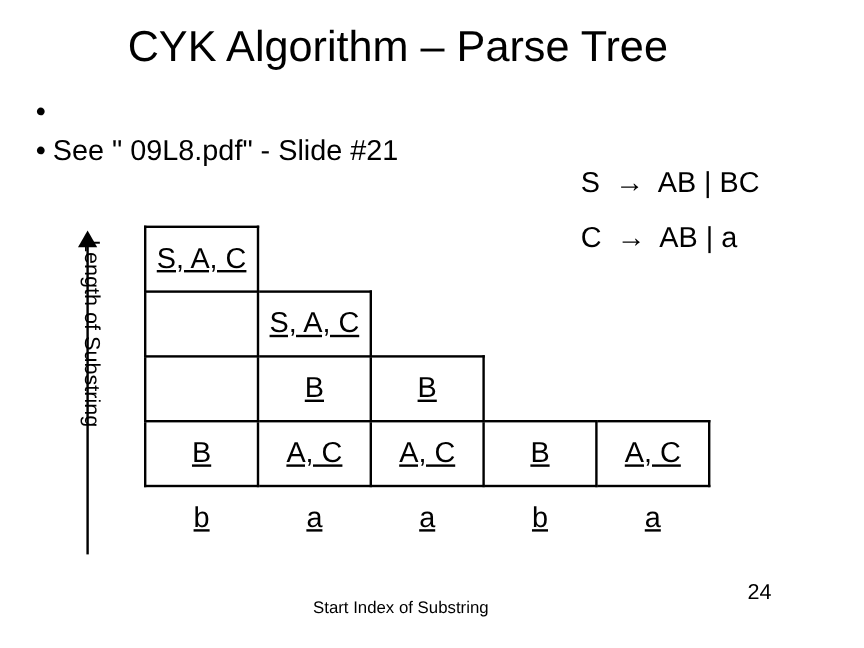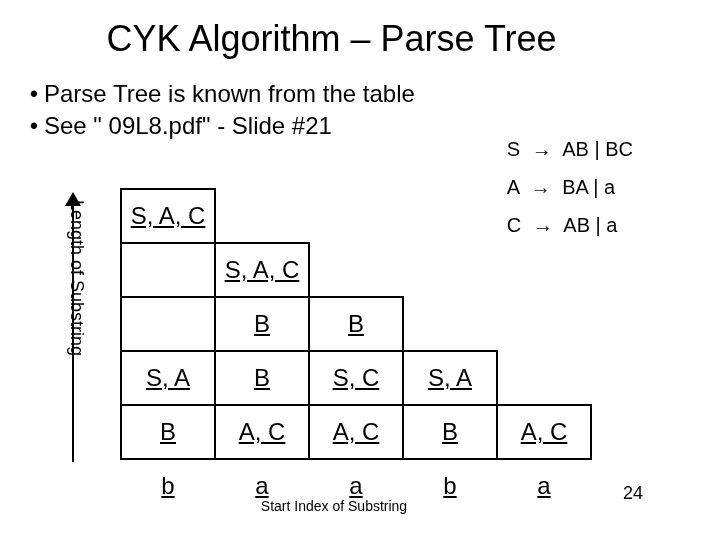--- a/index.html
+++ b/index.html
@@ -28,21 +28,21 @@
     font-size: 24px;
     margin: 18px 0 0 24px;
     line-height: 1.35;
   }
   .bullets .row { display:flex; align-items:flex-start; }
   .bullets .dot { width: 20px; text-align:center; }
   .grammar {
     position: absolute;
     right: 30px;
     top: 130px;
-    font-size: 20px;
+    font-size: 24px;
     line-height: 1.9;
   }
   .grammar .g-line span.arrow {
     display:inline-block;
     padding: 0 6px;
   }
   .table-wrap {
     position: absolute;
     left: 120px;
     top: 188px;
@@ -116,40 +116,34 @@
 </head>
 <body>
 
 <div class="slide">
 
   <div class="title">CYK Algorithm – Parse Tree</div>
 
   <div class="bullets">
     <div class="row">
       <span class="dot">•</span>
-      <span>Parse Tree is known from the table</span>
     </div>
     <div class="row">
       <span class="dot">•</span>
       <span>See " 09L8.pdf" - Slide #21</span>
     </div>
   </div>
 
   <div class="grammar">
     <div class="g-line">
       <span>S</span>
       <span class="arrow">→</span>
       <span>AB | BC</span>
     </div>
     <div class="g-line">
-      <span>A</span>
-      <span class="arrow">→</span>
-      <span>BA | a</span>
-    </div>
-    <div class="g-line">
       <span>C</span>
       <span class="arrow">→</span>
       <span>AB | a</span>
     </div>
   </div>
 
   <div class="y-axis">
     <div class="head"></div>
     <div class="shaft"></div>
   </div>
@@ -170,27 +164,20 @@
         <td class="b-all">S, A, C</td>
         <td></td>
         <td></td>
         <td></td>
       </tr>
       <tr>
         <td class="b-all"></td>
         <td class="b-all">B</td>
         <td class="b-all">B</td>
         <td></td>
-        <td></td>
-      </tr>
-      <tr>
-        <td class="b-all">S, A</td>
-        <td class="b-all">B</td>
-        <td class="b-all">S, C</td>
-        <td class="b-all">S, A</td>
         <td></td>
       </tr>
       <tr>
         <td class="b-all">B</td>
         <td class="b-all">A, C</td>
         <td class="b-all">A, C</td>
         <td class="b-all">B</td>
         <td class="b-all">A, C</td>
       </tr>
       <tr class="input-row">

